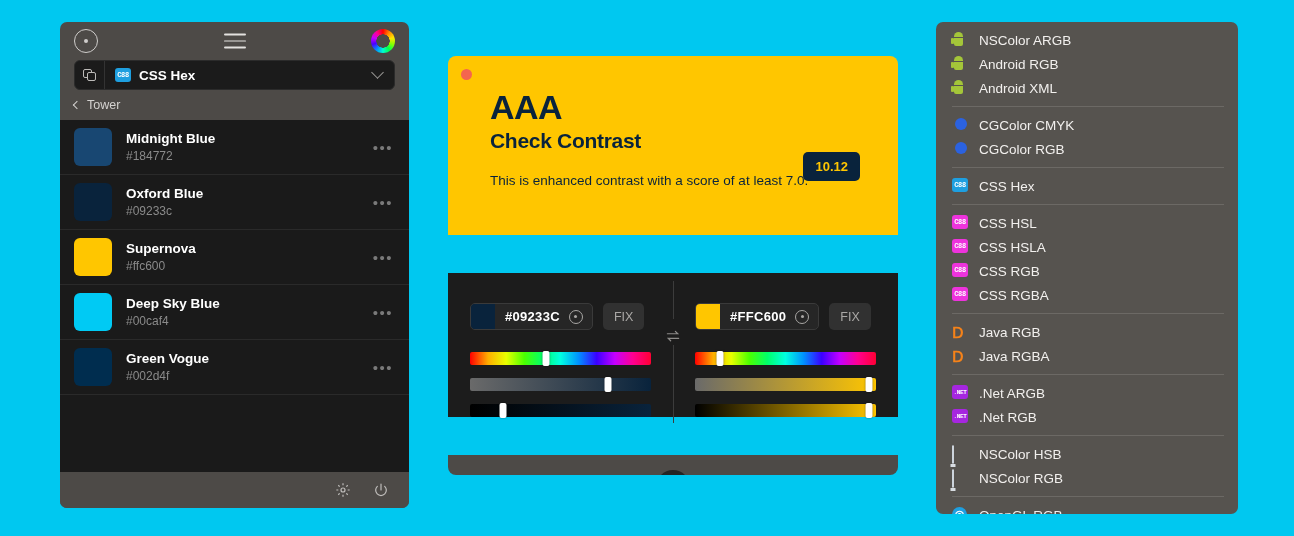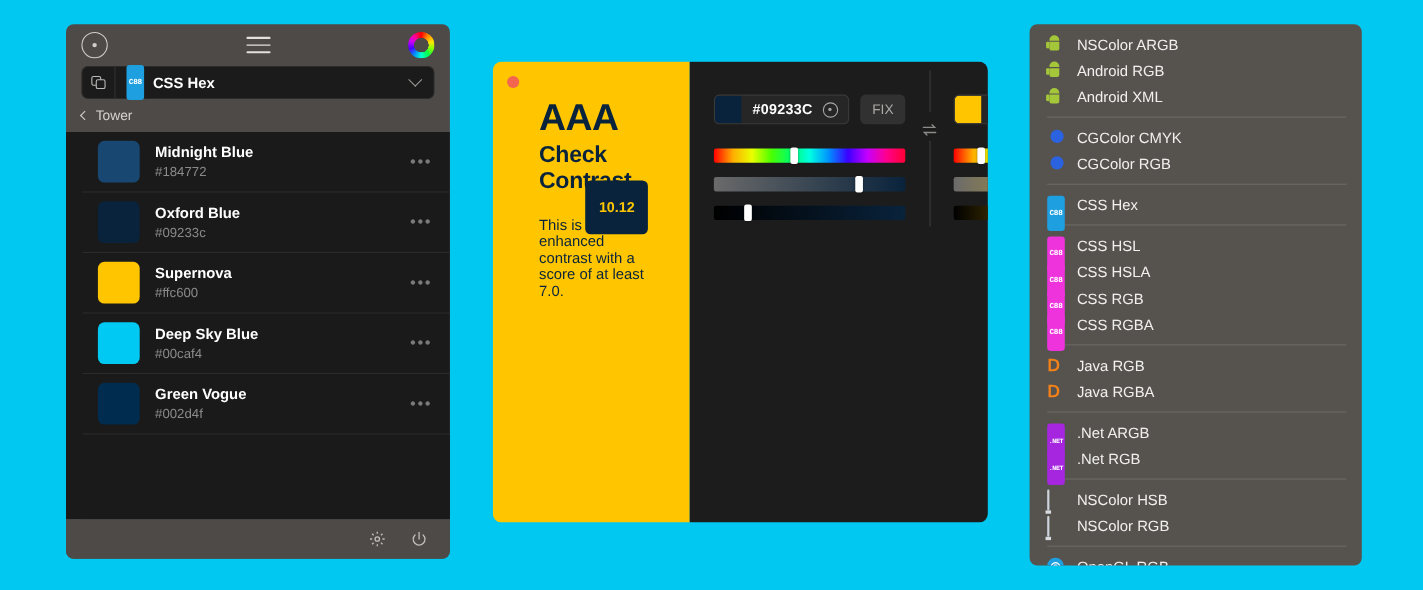--- a/index.html
+++ b/index.html
@@ -64,21 +64,21 @@
     border-right: 1px solid #333;
   }
   .copy-glyph { position: relative; width: 13px; height: 13px; }
   .copy-glyph b {
     position: absolute; display: block;
     border: 1.4px solid #bdbbb9; border-radius: 2px;
   }
   .copy-glyph b:nth-child(1) { left: 0; top: 0; width: 9px; height: 9px; }
   .copy-glyph b:nth-child(2) { left: 3.5px; top: 3.5px; width: 9px; height: 9px; background: #1b1b1b; }
   .badge-icon {
-    width: 16px; height: 32px; border-radius: 3px;
+    width: 16px; height: 14px; border-radius: 3px;
     display: flex; align-items: center; justify-content: center;
     font-size: 7px; font-weight: bold; color: #fff;
     font-family: "Liberation Mono", monospace; letter-spacing: -0.3px;
     flex: 0 0 auto;
   }
   #format-label { color: #fff; font-size: 13.5px; font-weight: 600; margin-left: 8px; }
   #format-chevron {
     margin-left: auto; margin-right: 12px;
     width: 9px; height: 9px;
     border-right: 1.6px solid #9b9997; border-bottom: 1.6px solid #9b9997;
@@ -94,21 +94,20 @@
   #breadcrumb .chev {
     width: 6px; height: 6px; margin-right: 7px;
     border-left: 1.5px solid #d4d2d0; border-bottom: 1.5px solid #d4d2d0;
     transform: rotate(45deg);
   }
 
   
   #color-list {
     flex: 1 1 auto; background: #1a1a1a;
     overflow: hidden;
-    padding-left: 15px;
   }
   .color-row {
     height: 55px; display: flex; align-items: center;
     padding: 0 0 0 14px; position: relative;
     border-bottom: 1px solid #2a2a2a;
   }
   .swatch { width: 38px; height: 38px; border-radius: 6px; flex: 0 0 38px; }
   .row-text { margin-left: 14px; display: flex; flex-direction: column; gap: 3px; }
   .row-name { color: #fff; font-size: 13.5px; font-weight: 600; }
   .row-hex { color: #8a8a8a; font-size: 12px; }
@@ -124,35 +123,35 @@
     display: flex; align-items: center; justify-content: flex-end;
     gap: 22px; padding-right: 20px;
   }
   .foot-ico { width: 16px; height: 16px; }
 
   
   #center-panel {
     position: absolute; left: 448px; top: 56px;
     width: 450px; height: 419px;
     border-radius: 8px; overflow: hidden;
-    display: flex; flex-direction: row;
+    display: flex; flex-direction: column; gap: 38px;
   }
   #contrast-hero {
     flex: 0 0 179px; position: relative; padding: 34px 40px 0 42px;
   }
   #close-dot {
     position: absolute; left: 13px; top: 13px;
     width: 11px; height: 11px; border-radius: 50%; background: #f4654f;
   }
   #aaa-label { font-size: 34px; font-weight: bold; letter-spacing: -0.5px; line-height: 1; }
   #contrast-title { font-size: 21px; font-weight: bold; margin-top: 5px; letter-spacing: -0.3px; }
   #contrast-desc { font-size: 13.5px; margin-top: 20px; }
   #score-badge {
-    position: absolute; right: 38px; top: 108px;
-    padding: 17px 12px; border-radius: 5px;
+    position: absolute; right: 38px; top: 96px;
+    padding: 7px 12px; border-radius: 5px;
     font-size: 13px; font-weight: bold; text-align: center;
   }
   #editor-area {
     flex: 1 1 auto; background: #1c1c1c; position: relative;
     display: flex; padding: 30px 0 0 0;
   }
   .editor-col { flex: 1 1 0; padding: 0 22px; }
   .hex-row { display: flex; align-items: center; gap: 10px; }
   .hex-field {
     display: flex; align-items: center; height: 27px;

